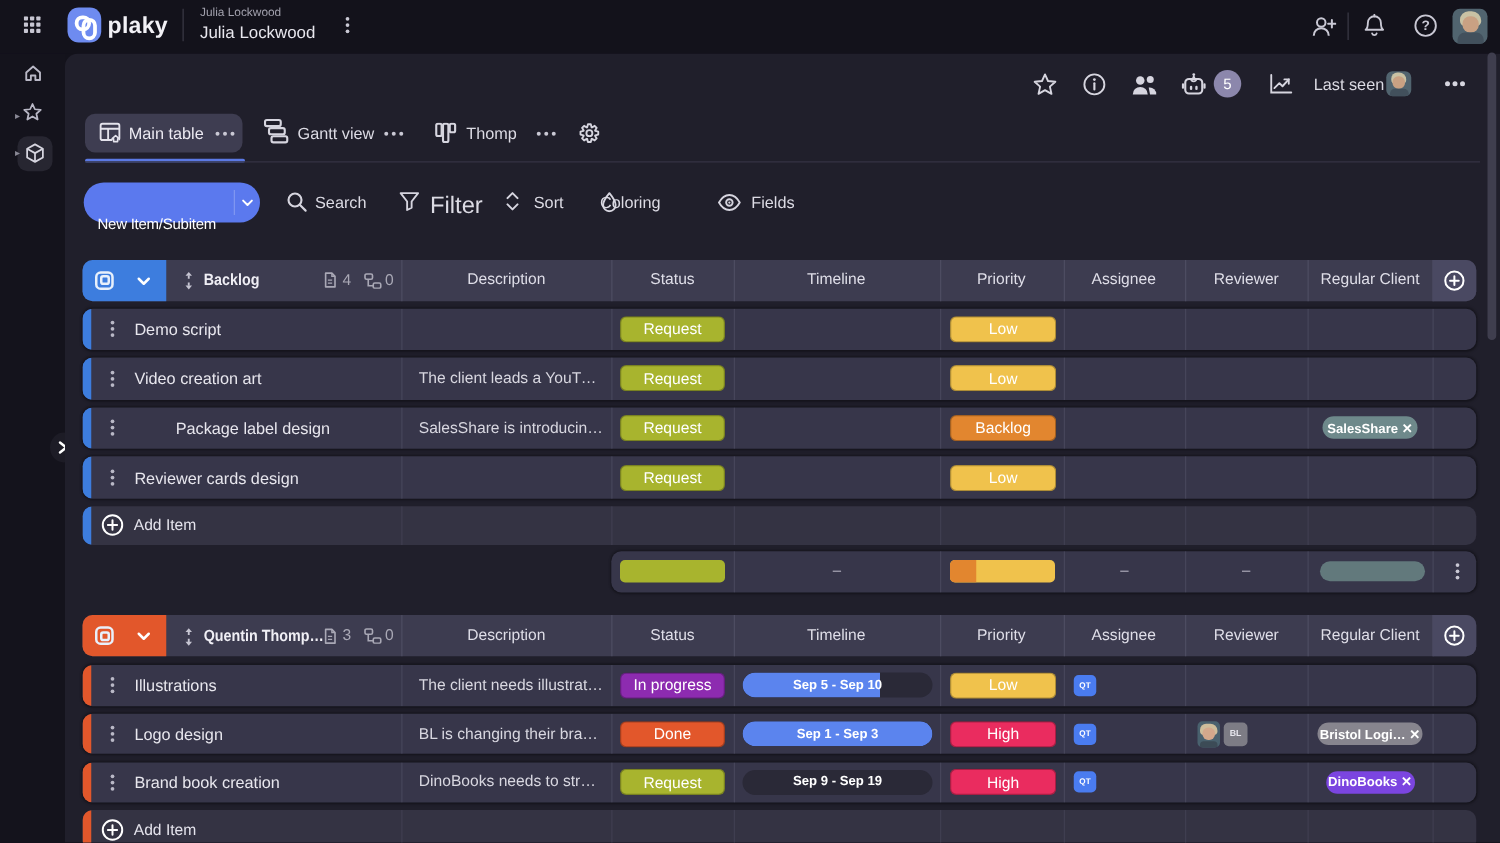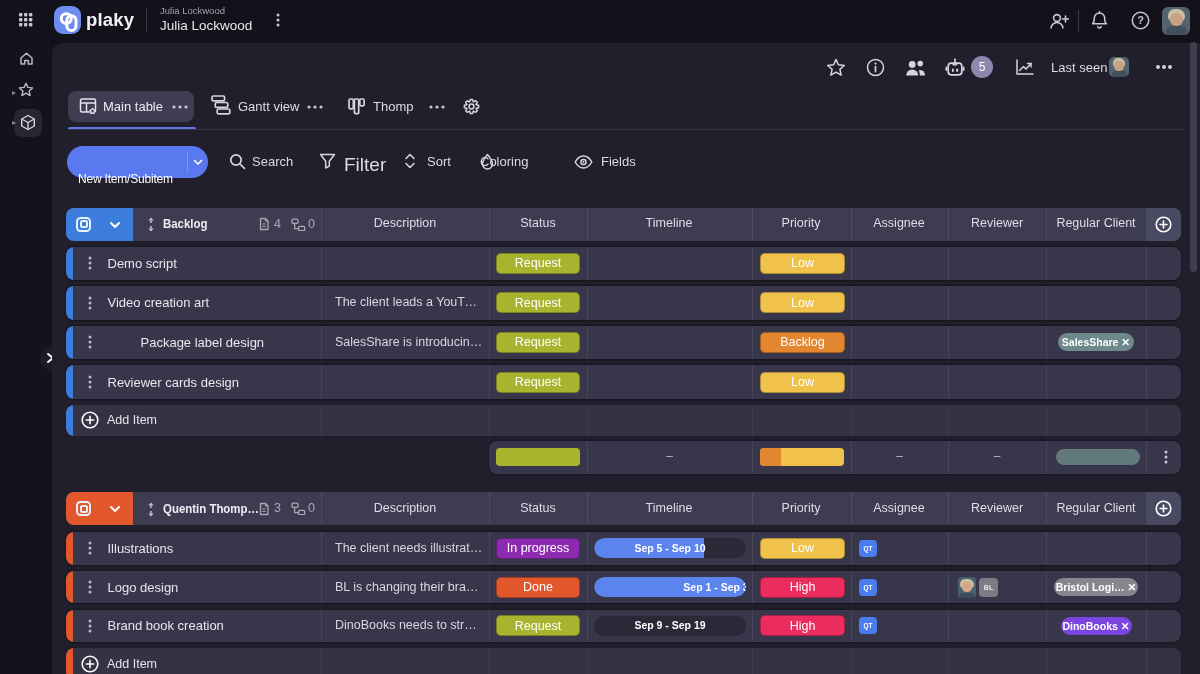--- a/index.html
+++ b/index.html
@@ -539,21 +539,21 @@
           <circle cx="2" cy="2" r="1.5" fill="#b9b8c6"></circle>
           <circle cx="2" cy="7" r="1.5" fill="#b9b8c6"></circle>
           <circle cx="2" cy="12" r="1.5" fill="#b9b8c6"></circle>
         </svg>
       </div>
       <div class="abs txt" style="left:41.5px;top:8.850000000000001px;font-size:13px;color:#e8e7ee;">Logo design</div>
       <div class="abs txt" style="left:269px;top:8.850000000000001px;font-size:12.5px;color:#d8d7e0;max-width:148px;overflow:hidden;text-overflow:ellipsis;">BL is changing their brand identity and</div>
       <div class="pill" style="left:430px;top:5.850000000000001px;width:84px;height:21px;background:#e2572b;border:1px solid rgba(0,0,0,0.28);">Done</div>
       <div class="abs" style="left:528px;top:6.350000000000001px;width:152px;height:20px;border-radius:10px;background:#2a2937;overflow:hidden;">
         <div class="abs" style="left:0;top:0;width:152px;height:20px;background:#5b84ee;border-radius:10px 10px 10px 10px;"></div>
-        <div class="abs txt" style="left:76px;top:3.5px;transform:translateX(-50%);font-size:10.5px;font-weight:700;color:#fff;margin-left:46px;">Sep 1 - Sep 3</div>
+        <div class="abs txt" style="left:76px;top:3.5px;transform:translateX(-50%);font-size:10.5px;font-weight:700;color:#fff;">Sep 1 - Sep 3</div>
       </div>
       <div class="pill" style="left:694px;top:5.850000000000001px;width:85px;height:21px;background:#ea2c5f;border:1px solid rgba(0,0,0,0.28);">High</div>
       <div class="cellc" style="left:793px;top:7.850000000000001px;width:18px;height:17px;border-radius:4px;background:#4a7cf0;color:#fff;font-size:6.5px;font-weight:700;">QT</div>
       <div class="abs" style="left:892px;top:5.850000000000001px;width:18px;height:21px;border-radius:4px;overflow:hidden;background:#49616e;">
 <div class="abs" style="left:2px;top:2px;width:14px;height:9px;border-radius:6px 7px 4px 4px;background:#cdbd9b;"></div>
 <div class="abs" style="left:4px;top:5px;width:10px;height:10px;border-radius:46%;background:#d3a88c;"></div>
 <div class="abs" style="left:2px;top:16px;width:14px;height:5px;border-radius:3px 3px 0 0;background:#3c4b56;"></div>
       </div>
       <div class="cellc" style="left:913px;top:6.850000000000001px;width:19px;height:19px;border-radius:4px;background:#7d7c85;color:#e8e7ee;font-size:7px;font-weight:700;">BL</div>
       <div class="tag" style="left:988.0px;top:7.350000000000001px;width:84px;background:#87858e;">Bristol Logi…&nbsp;✕</div>

